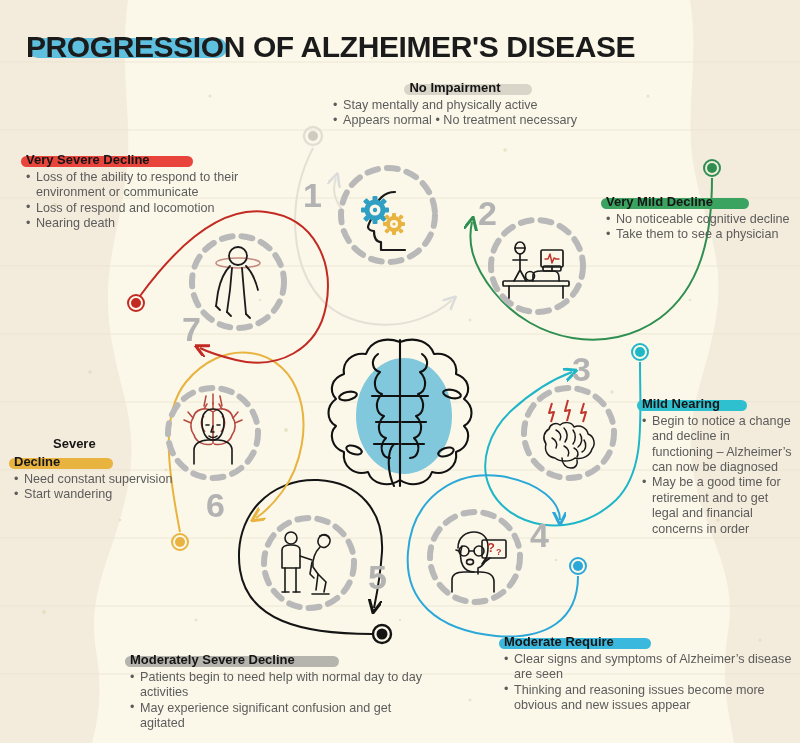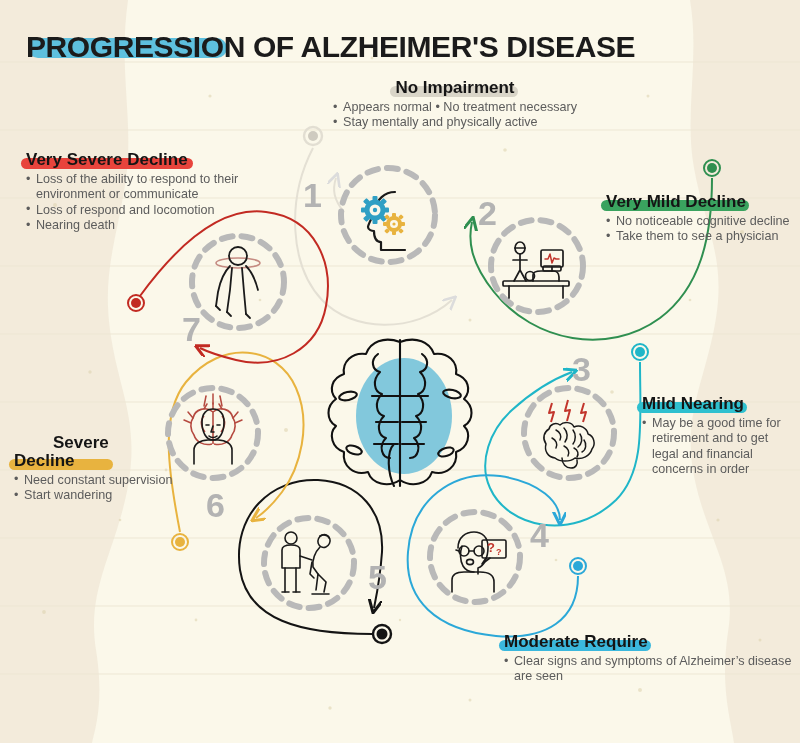--- a/index.html
+++ b/index.html
@@ -46,21 +46,21 @@
   }
 
   
   .block{position:absolute;}
   .hdr{position:relative;display:inline-block;margin-bottom:1px;}
   .hdr .hl{
     position:absolute;left:-5px;bottom:1px;height:11px;border-radius:6px;z-index:0;
   }
   .hdr .ht{
     position:relative;z-index:1;
-    font-size:17px;font-weight:bold;color:#151515;white-space:nowrap;
+    font-size:13px;font-weight:bold;color:#151515;white-space:nowrap;
     font-family:"Liberation Sans", sans-serif;
   }
   .hdr.two .ht{white-space:normal;line-height:1.08;margin-left:39px;}
   ul.bul{
     margin:1px 0 0 0;padding:0;list-style:none;
     color:#5c5c5c;font-size:12.6px;line-height:1.22;
     font-family:"Liberation Sans", sans-serif;
   }
   ul.bul li{position:relative;padding-left:10px;margin-bottom:0px;}
   ul.bul li:before{content:"\2022";position:absolute;left:0;top:-0.5px;}
@@ -254,22 +254,22 @@
     </svg>
   </div>
   <div class="num" style="left:303px;top:178px;">1</div>
 
   <div class="block ctr-title" style="left:300px;top:78px;width:310px;">
     <div class="hdr">
       <span class="hl" style="background:#d9d5c8;width:128px;"></span>
       <span class="ht">No Impairment</span>
     </div>
     <ul class="bul" style="display:inline-block;text-align:left;">
+      <li>Stay mentally and physically active</li>
       <li>Appears normal • No treatment necessary</li>
-      <li>Stay mentally and physically active</li>
     </ul>
   </div>
 
   <div class="node" style="left:485px;top:214px;width:104px;height:104px;">
     <svg class="dash" viewBox="0 0 104 104" width="104" height="104">
       <circle cx="52" cy="52" r="46" fill="none" stroke="#b9b9b9" stroke-width="6" stroke-dasharray="11 9" stroke-linecap="round"></circle>
     </svg>
     <svg class="glyph" viewBox="0 0 104 104" width="104" height="104">
       <g fill="none" stroke="#1a1a1a" stroke-width="1.7" stroke-linecap="round" stroke-linejoin="round">
         <rect x="18" y="67" width="66" height="5" rx="1"></rect>
@@ -323,20 +323,21 @@
     </svg>
   </div>
   <div class="num" style="left:572px;top:352px;">3</div>
 
   <div class="block" style="left:642px;top:394px;width:152px;">
     <div class="hdr">
       <span class="hl" style="background:#2fc0cf;width:110px;"></span>
       <span class="ht">Mild Nearing</span>
     </div>
     <ul class="bul">
+      <li>Begin to notice a change and decline in functioning – Alzheimer’s can now be diagnosed</li>
       <li>May be a good time for retirement and to get legal and financial concerns in order</li>
     </ul>
   </div>
 
   <div class="node" style="left:424px;top:506px;width:102px;height:102px;">
     <svg class="dash" viewBox="0 0 102 102" width="102" height="102">
       <circle cx="51" cy="51" r="45" fill="none" stroke="#b9b9b9" stroke-width="6" stroke-dasharray="11 9" stroke-linecap="round"></circle>
     </svg>
     <svg class="glyph" viewBox="0 0 102 102" width="102" height="102">
       <g fill="none" stroke="#1a1a1a" stroke-width="1.6" stroke-linecap="round" stroke-linejoin="round">
@@ -359,20 +360,21 @@
   </div>
   <div class="num" style="left:530px;top:518px;">4</div>
 
   <div class="block" style="left:504px;top:632px;width:292px;">
     <div class="hdr">
       <span class="hl" style="background:#3bb8dd;width:152px;"></span>
       <span class="ht">Moderate Require</span>
     </div>
     <ul class="bul">
       <li>Clear signs and symptoms of Alzheimer’s disease are seen</li>
+      <li>Thinking and reasoning issues become more obvious and new issues appear</li>
     </ul>
   </div>
 
   <div class="node" style="left:258px;top:512px;width:102px;height:102px;">
     <svg class="dash" viewBox="0 0 102 102" width="102" height="102">
       <circle cx="51" cy="51" r="45" fill="none" stroke="#b9b9b9" stroke-width="6" stroke-dasharray="11 9" stroke-linecap="round"></circle>
     </svg>
     <svg class="glyph" viewBox="0 0 102 102" width="102" height="102">
       <g fill="none" stroke="#1a1a1a" stroke-width="1.6" stroke-linecap="round" stroke-linejoin="round">
         <circle cx="33" cy="26" r="6"></circle>
@@ -384,20 +386,30 @@
         <path d="M62,24 C65,22 70,23 71,26"></path>
         <path d="M62,35 C57,40 54,48 55,55 L60,62"></path>
         <path d="M60,62 L58,78 M60,62 L68,70 L66,80"></path>
         <path d="M54,50 L52,62 L56,66"></path>
         <path d="M54,82 L62,82 M62,82 L71,82"></path>
       </g>
     </svg>
   </div>
   <div class="num" style="left:368px;top:560px;">5</div>
 
+  <div class="block" style="left:130px;top:650px;width:300px;">
+    <div class="hdr">
+      <span class="hl" style="background:#b5b5ad;width:214px;"></span>
+      <span class="ht">Moderately Severe Decline</span>
+    </div>
+    <ul class="bul">
+      <li>Patients begin to need help with normal day to day activities</li>
+      <li>May experience significant confusion and get agitated</li>
+    </ul>
+  </div>
 
   <div class="node" style="left:162px;top:382px;width:102px;height:102px;">
     <svg class="dash" viewBox="0 0 102 102" width="102" height="102">
       <circle cx="51" cy="51" r="45" fill="none" stroke="#b9b9b9" stroke-width="6" stroke-dasharray="11 9" stroke-linecap="round"></circle>
     </svg>
     <svg class="glyph" viewBox="0 0 102 102" width="102" height="102">
       <g fill="none" stroke="#b5493f" stroke-width="1.5" stroke-linecap="round">
         <path d="M44,14 L42,24"></path>
           <path d="M51,12 L51,22"></path>
           <path d="M58,14 L60,24"></path>

